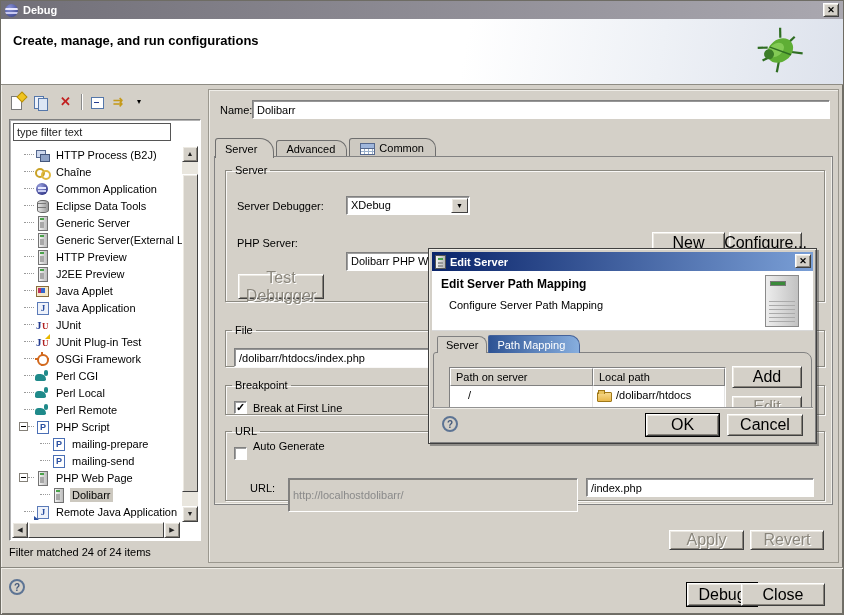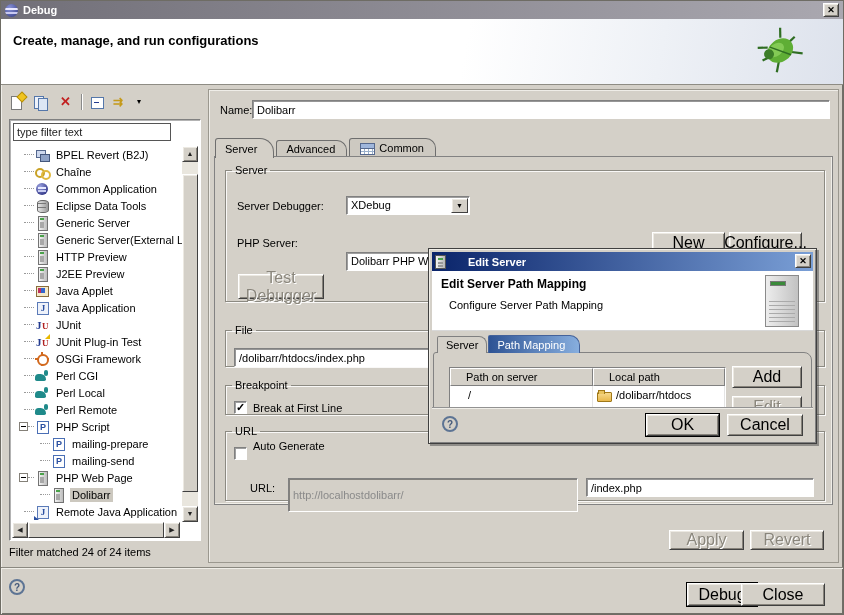--- a/index.html
+++ b/index.html
@@ -134,40 +134,40 @@
        border-radius:3px 10px 0 0;margin-right:2px;display:flex;align-items:center;position:relative;}
   .tab.active{background:#d4d0c8;border-radius:3px 14px 0 0;padding:4px 16px 3px 9px;z-index:3;top:1px;}
   .tabpanel{position:absolute;left:5px;top:66px;width:619px;height:349px;border:1px solid #828282;
        box-shadow:inset -1px -1px 0 #f0eee8;background:#d4d0c8;z-index:2;}
   .flabel{position:absolute;white-space:nowrap;}
 
   
   .dlg{left:427px;top:247px;width:389px;height:196px;background:#d4d0c8;z-index:50;
        border:1px solid #404040;box-shadow:inset 1px 1px 0 #f0eee8, inset -1px -1px 0 #808080, 2px 2px 0 rgba(60,60,60,.45);}
   .dtbar{position:absolute;left:3px;right:3px;top:3px;height:19px;background:linear-gradient(90deg,#0a246a,#7a9fd6);
-       display:flex;align-items:center;padding-left:3px;color:#fff;font-weight:bold;gap:18px;}
+       display:flex;align-items:center;padding-left:3px;color:#fff;font-weight:bold;}
   .dtbar .mini-server{width:11px;height:14px;background:linear-gradient(90deg,#f4f4f4,#b5b5b5);border:1px solid #555;
        margin-right:4px;position:relative;flex:none;}
   .dtbar .mini-server::before{content:"";position:absolute;left:2px;top:2px;width:5px;height:2px;background:#4aa24a;box-shadow:0 4px 0 #999,0 7px 0 #999;}
   .dhead{position:absolute;left:3px;right:3px;top:22px;height:60px;background:#fff;border-bottom:1px solid #d8d8d8;}
   .dhead h2{margin:0;position:absolute;left:9px;top:6px;font-size:12px;font-weight:bold;}
   .dhead .sub{position:absolute;left:17px;top:28px;}
   .tower{position:absolute;right:14px;top:4px;width:34px;height:52px;background:linear-gradient(90deg,#ededed,#c2c2c2);
        border:1px solid #8a8a8a;}
   .tower::before{content:"";position:absolute;left:4px;top:5px;width:14px;height:3px;background:#3a8a3a;border:1px solid #777;}
   .tower::after{content:"";position:absolute;left:3px;bottom:3px;right:3px;height:22px;
        background:repeating-linear-gradient(to bottom,#aaa 0 1px,transparent 1px 4px);}
   .dtabs{position:absolute;left:8px;top:86px;display:flex;align-items:flex-end;z-index:4;}
   .dtab{border:1px solid #808080;border-bottom:none;background:#d4d0c8;padding:2px 8px;border-radius:2px 8px 0 0;margin-right:1px;}
   .dtab.active{background:linear-gradient(90deg,#2e5394,#87aede);color:#fff;padding:3px 14px 2px 8px;border-color:#44629a;border-radius:2px 10px 0 0;}
   .dzone{position:absolute;left:4px;right:4px;top:103px;bottom:3px;border:1px solid #828282;border-radius:3px 8px 0 0;}
   .dtable{position:absolute;left:20px;top:118px;width:277px;height:52px;overflow:hidden;background:#fff;
        border:1px solid;border-color:#808080 #fff #fff #808080;}
   .dtr{display:flex;}
-  .dth{background:#d4d0c8;border:1px solid;border-color:#fff #808080 #808080 #fff;height:18px;padding:2px 15px;flex:none;}
+  .dth{background:#d4d0c8;border:1px solid;border-color:#fff #808080 #808080 #fff;height:18px;padding:2px 5px;flex:none;}
   .dtd{height:18px;padding:2px 4px;flex:none;border-right:1px solid #e4e4e4;display:flex;align-items:center;}
   .c1{width:143px;} .c2{width:132px;}
   .dfoot{position:absolute;left:3px;right:3px;bottom:3px;height:33px;background:#d4d0c8;z-index:6;
        border-top:1px solid #929292;box-shadow:inset 0 1px 0 #f0eee8;}
 </style>
 </head>
 <body>
 
 <div class="win">
 
@@ -208,21 +208,21 @@
     <span class="ti ti-filt">⇉</span>
     <span class="ti ti-dd">▾</span>
   </div>
 
   <div class="abs treeframe">
     <input class="filterbox" value="type filter text" style="">
     <div class="rows">
       <div class="trow">
           <span class="lead"></span>
           <span class="ic ic-bpel"></span>
-          <span class="lbl">BPEL Revert (B2J)</span>
+          <span class="lbl">HTTP Process (B2J)</span>
         </div>
       <div class="trow">
           <span class="lead"></span>
           <span class="ic ic-chain"></span>
           <span class="lbl">Chaîne</span>
         </div>
       <div class="trow">
           <span class="lead"></span>
           <span class="ic ic-eclipse"></span>
           <span class="lbl">Common Application</span>

